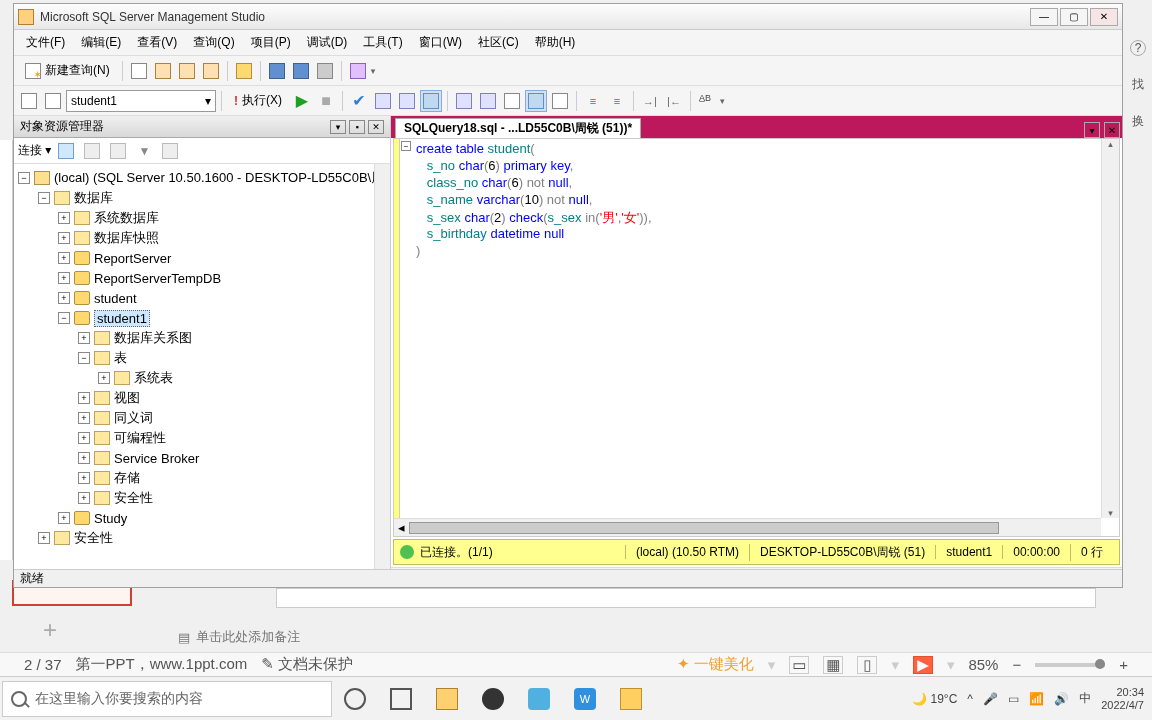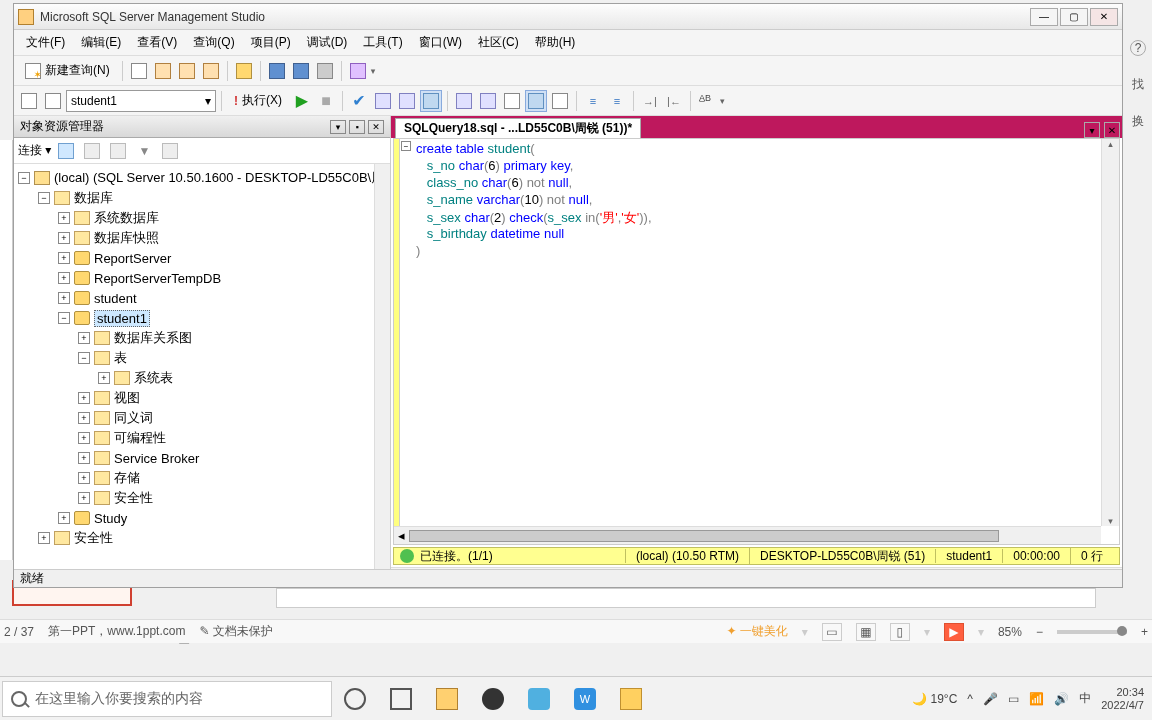--- a/index.html
+++ b/index.html
@@ -63,41 +63,41 @@
 .type { color: #0000ff; }
 .ident { color: #008080; }
 .str { color: #ff0000; }
 .op { color: #808080; }
 .txt { color: #000; }
 
 .code-vscroll { position: absolute; right: 0; top: 0; width: 18px; height: calc(100% - 18px); background: #f0f0f0; border-left: 1px solid #ddd; display:flex; flex-direction:column; justify-content:space-between; align-items:center; font-size:9px; color:#666;}
 .code-hscroll { position: absolute; bottom: 0; left: 0; right: 18px; height: 18px; background: #f0f0f0; border-top: 1px solid #ddd; display:flex; align-items:center; padding:0 4px;}
 .hscroll-thumb { height:12px; background:#ccc; border:1px solid #999; }
 
-.conn-status { height: 18px; background: #ffff90; border: 1px solid #c0c060; margin: 2px; display: flex; align-items: center; font-size: 12px; padding: 0 6px; }
+.conn-status { height: 26px; background: #ffff90; border: 1px solid #c0c060; margin: 2px; display: flex; align-items: center; font-size: 12px; padding: 0 6px; }
 .conn-status .s-icon { width: 14px; height: 14px; background: #50c050; border-radius: 50%; margin-right: 6px; }
 .conn-status .sp { flex: 1; }
 .conn-status .cell { padding: 0 10px; border-left: 1px solid #c0c060; }
 
 .pos-bar { height: 20px; display: flex; align-items: center; font-size: 12px; padding: 0 10px; justify-content: flex-end; background: #f5f5f5; border-top: 1px solid #ddd; }
 .pos-bar span { width: 90px; text-align: center; }
 
 .ssms-status { position: absolute; bottom: 0; left: 0; right: 0; height: 18px; background: #f0f0f0; border-top: 1px solid #ccc; font-size: 12px; padding: 0 6px; display: flex; align-items: center; }
 
 
 .right-margin { position: absolute; right: 4px; top: 40px; width: 20px; display: flex; flex-direction: column; gap: 20px; align-items: center; font-size: 12px; color: #555; }
 
 
 .ppt-left { position: absolute; left: 0; top: 140px; width: 13px; height: 420px; background: #fff; border-right: 1px solid #ccc; }
 .ppt-redbox { position: absolute; left: 12px; top: 580px; width: 120px; height: 26px; border: 2px solid #d04030; background: #fff5f0; }
 .ppt-add { position: absolute; left: 34px; top: 614px; width: 32px; height: 32px; display: flex; align-items: center; justify-content: center; font-size: 24px; color: #aaa; cursor: pointer; }
 .ppt-canvas-edge { position: absolute; left: 276px; top: 588px; width: 820px; height: 20px; border: 1px solid #ccc; background: #fff; }
 
 .ppt-note { position: absolute; left: 178px; top: 628px; font-size: 13px; color: #777; display: flex; align-items: center; gap: 6px; }
-.ppt-bottom { position: absolute; left: 0; top: 619px; width: 1152px; height: 24px; background: #f8f8f8; border-top: 1px solid #ddd; display: flex; align-items: center; font-size: 12px; color: #555; padding: 0 4px; gap: 14px; }
+.ppt-bottom { position: absolute; left: 0; top: 652px; width: 1152px; height: 24px; background: #f8f8f8; border-top: 1px solid #ddd; display: flex; align-items: center; font-size: 15px; color: #555; padding: 0 24px; gap: 14px; }
 .ppt-bottom .sp { flex: 1; }
 .ppt-bottom .vbtn { width: 20px; height: 18px; border: 1px solid #ccc; display: flex; align-items: center; justify-content: center; cursor: pointer; }
 .ppt-bottom .play { background: #ff6040; color: #fff; border-color: #e05030; }
 .ppt-bottom .zoom-slider { width: 70px; height: 4px; background: #ccc; position: relative; }
 .ppt-bottom .zoom-slider::after { content:''; position:absolute; right:0; top:-4px; width:10px; height:10px; background:#888; border-radius:50%; }
 
 
 .taskbar { position: absolute; left: 0; bottom: 0; width: 1152px; height: 44px; background: #f2f2f2; border-top: 1px solid #ccc; display: flex; align-items: center; }
 .taskbar .search { flex: 0 0 330px; height: 36px; margin: 0 0 0 2px; background: #fff; border: 1px solid #ccc; display: flex; align-items: center; padding: 0 8px; font-size: 14px; color: #666; gap: 8px; }
 .taskbar .tbtn { width: 46px; height: 40px; display: flex; align-items: center; justify-content: center; cursor: pointer; }

